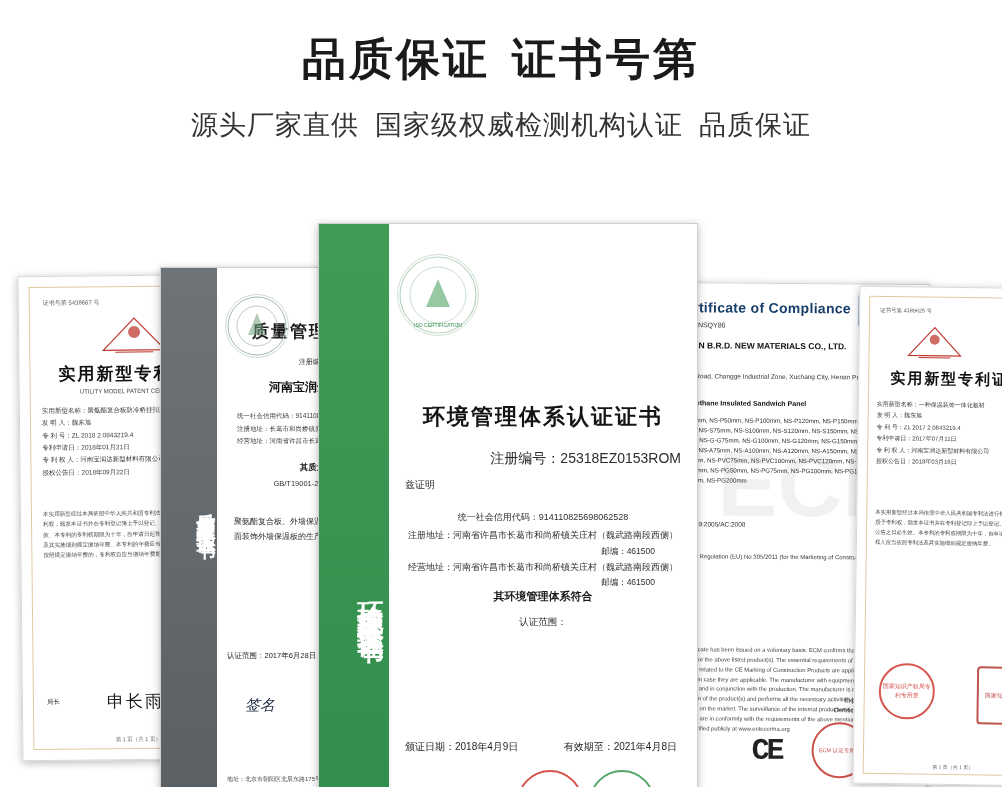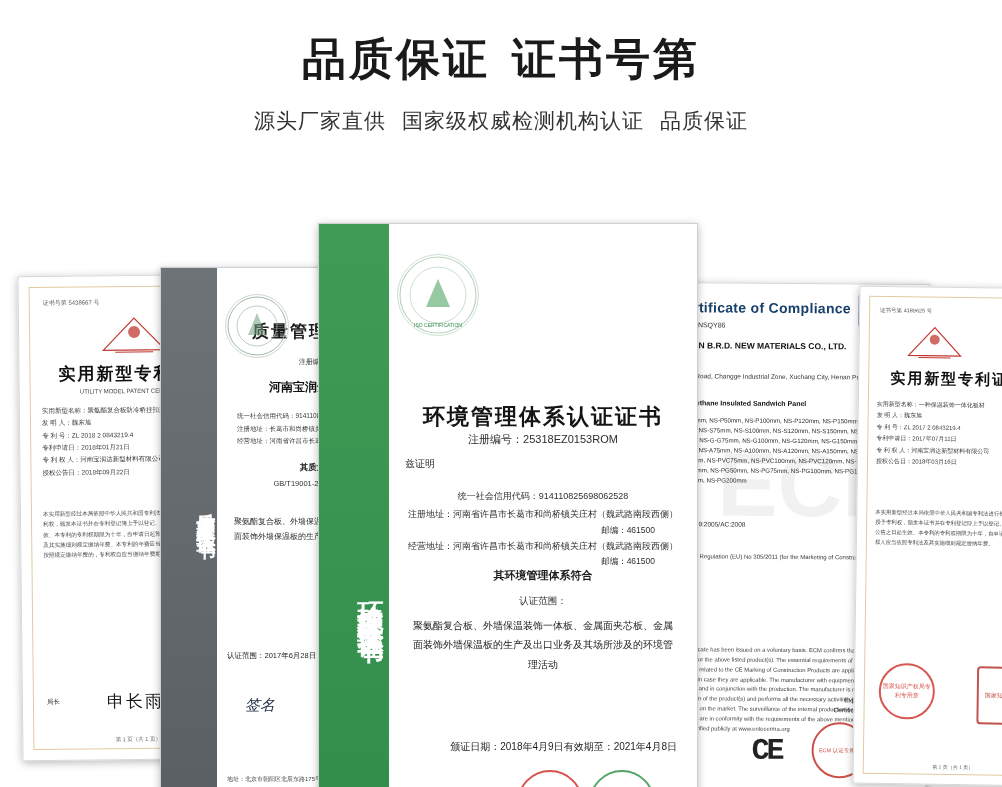--- a/index.html
+++ b/index.html
@@ -38,21 +38,21 @@
     color: #1a1a1a;
     letter-spacing: 3px;
     line-height: 1.15;
   }
   .headline .gap {
     display: inline-block;
     width: 22px;
   }
   .subline {
     margin-top: 22px;
-    font-size: 21px;
+    font-size: 27px;
     color: #333333;
     letter-spacing: 1px;
   }
   .subline .sgap {
     display: inline-block;
     width: 16px;
   }
 
   
   .stage {
@@ -362,22 +362,23 @@
   }
   .ce-title {
     margin-top: 160px;
     text-align: center;
     font-size: 22px;
     font-weight: bold;
     color: #141414;
     letter-spacing: 2px;
   }
   .ce-regno {
-    text-align: center;
-    font-size: 11px;
+    margin-top: 18px;
+    text-align: right;
+    font-size: 14px;
     color: #2c2c2c;
   }
   .ce-certify {
     margin-top: 10px;
     font-size: 10px;
     color: #2c2c2c;
   }
   .ce-company {
     margin-top: 10px;
     text-align: center;
@@ -425,21 +426,21 @@
     color: #222;
     line-height: 1.95;
     text-align: center;
     padding: 0 4px;
   }
   .ce-dates {
     position: absolute;
     left: 86px; right: 20px;
     bottom: 178px;
     display: flex;
-    justify-content: flex-end;
+    justify-content: space-between;
     font-size: 10px;
     color: #1e1e1e;
   }
   .ce-seal-red {
     position: absolute;
     bottom: 96px; left: 198px;
     width: 62px; height: 62px;
     border-radius: 50%;
     border: 2px solid #d0342c;
     color: #d0342c;
@@ -776,21 +777,20 @@
             <span>注册地址：河南省许昌市长葛市和尚桥镇关庄村（魏武路南段西侧）</span>
             <span class="post">邮编：461500</span>
           </div>
           <div class="r">
             <span>经营地址：河南省许昌市长葛市和尚桥镇关庄村（魏武路南段西侧）</span>
             <span class="post">邮编：461500</span>
           </div>
         </div>
         <div class="ce-mid">其环境管理体系符合</div>
         <div class="ce-scope-label">认证范围：</div>
-        <div class="ce-scope">聚氨酯复合板、外墙保温装饰一体板、金属面夹芯板、金属面装饰外墙保温板的生产及出口业务及其场所涉及的环境管理活动</div>
       </div>
       <div class="ce-dates">
         <span>颁证日期：2018年4月9日</span>
         <span>有效期至：2021年4月8日</span>
       </div>
 
       <div class="ce-seal-red">中国质量认证中心认证专用章★★★</div>
       <div class="ce-seal-green">NIUB 环境标志认证</div>
 
     </div>

